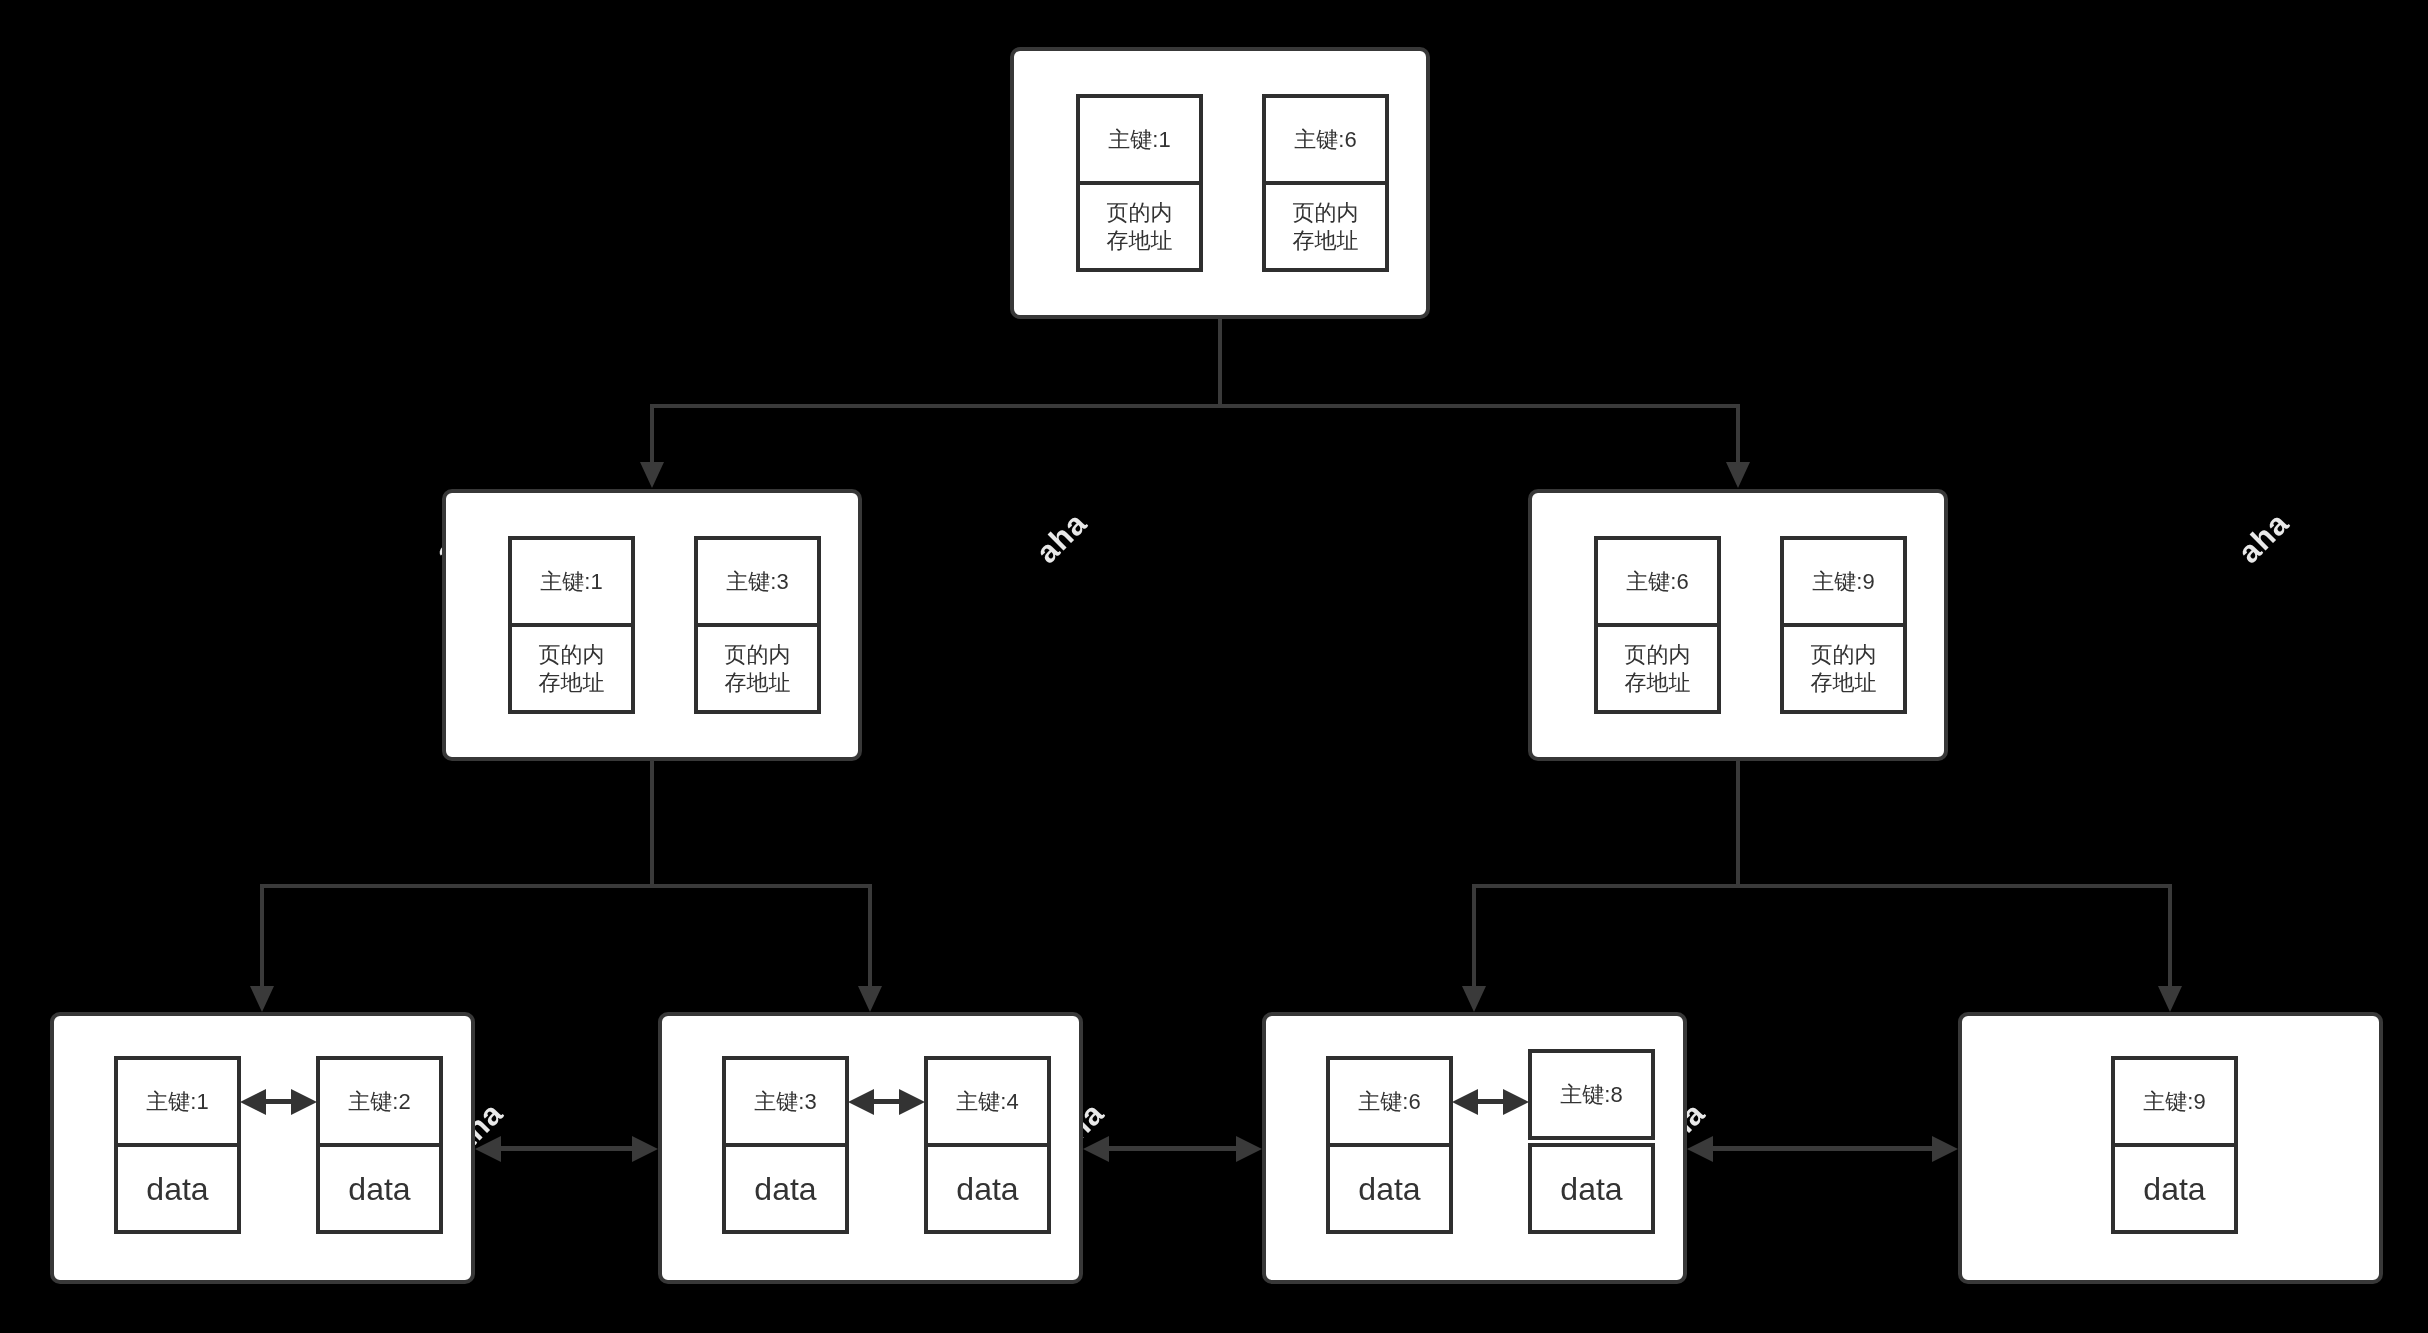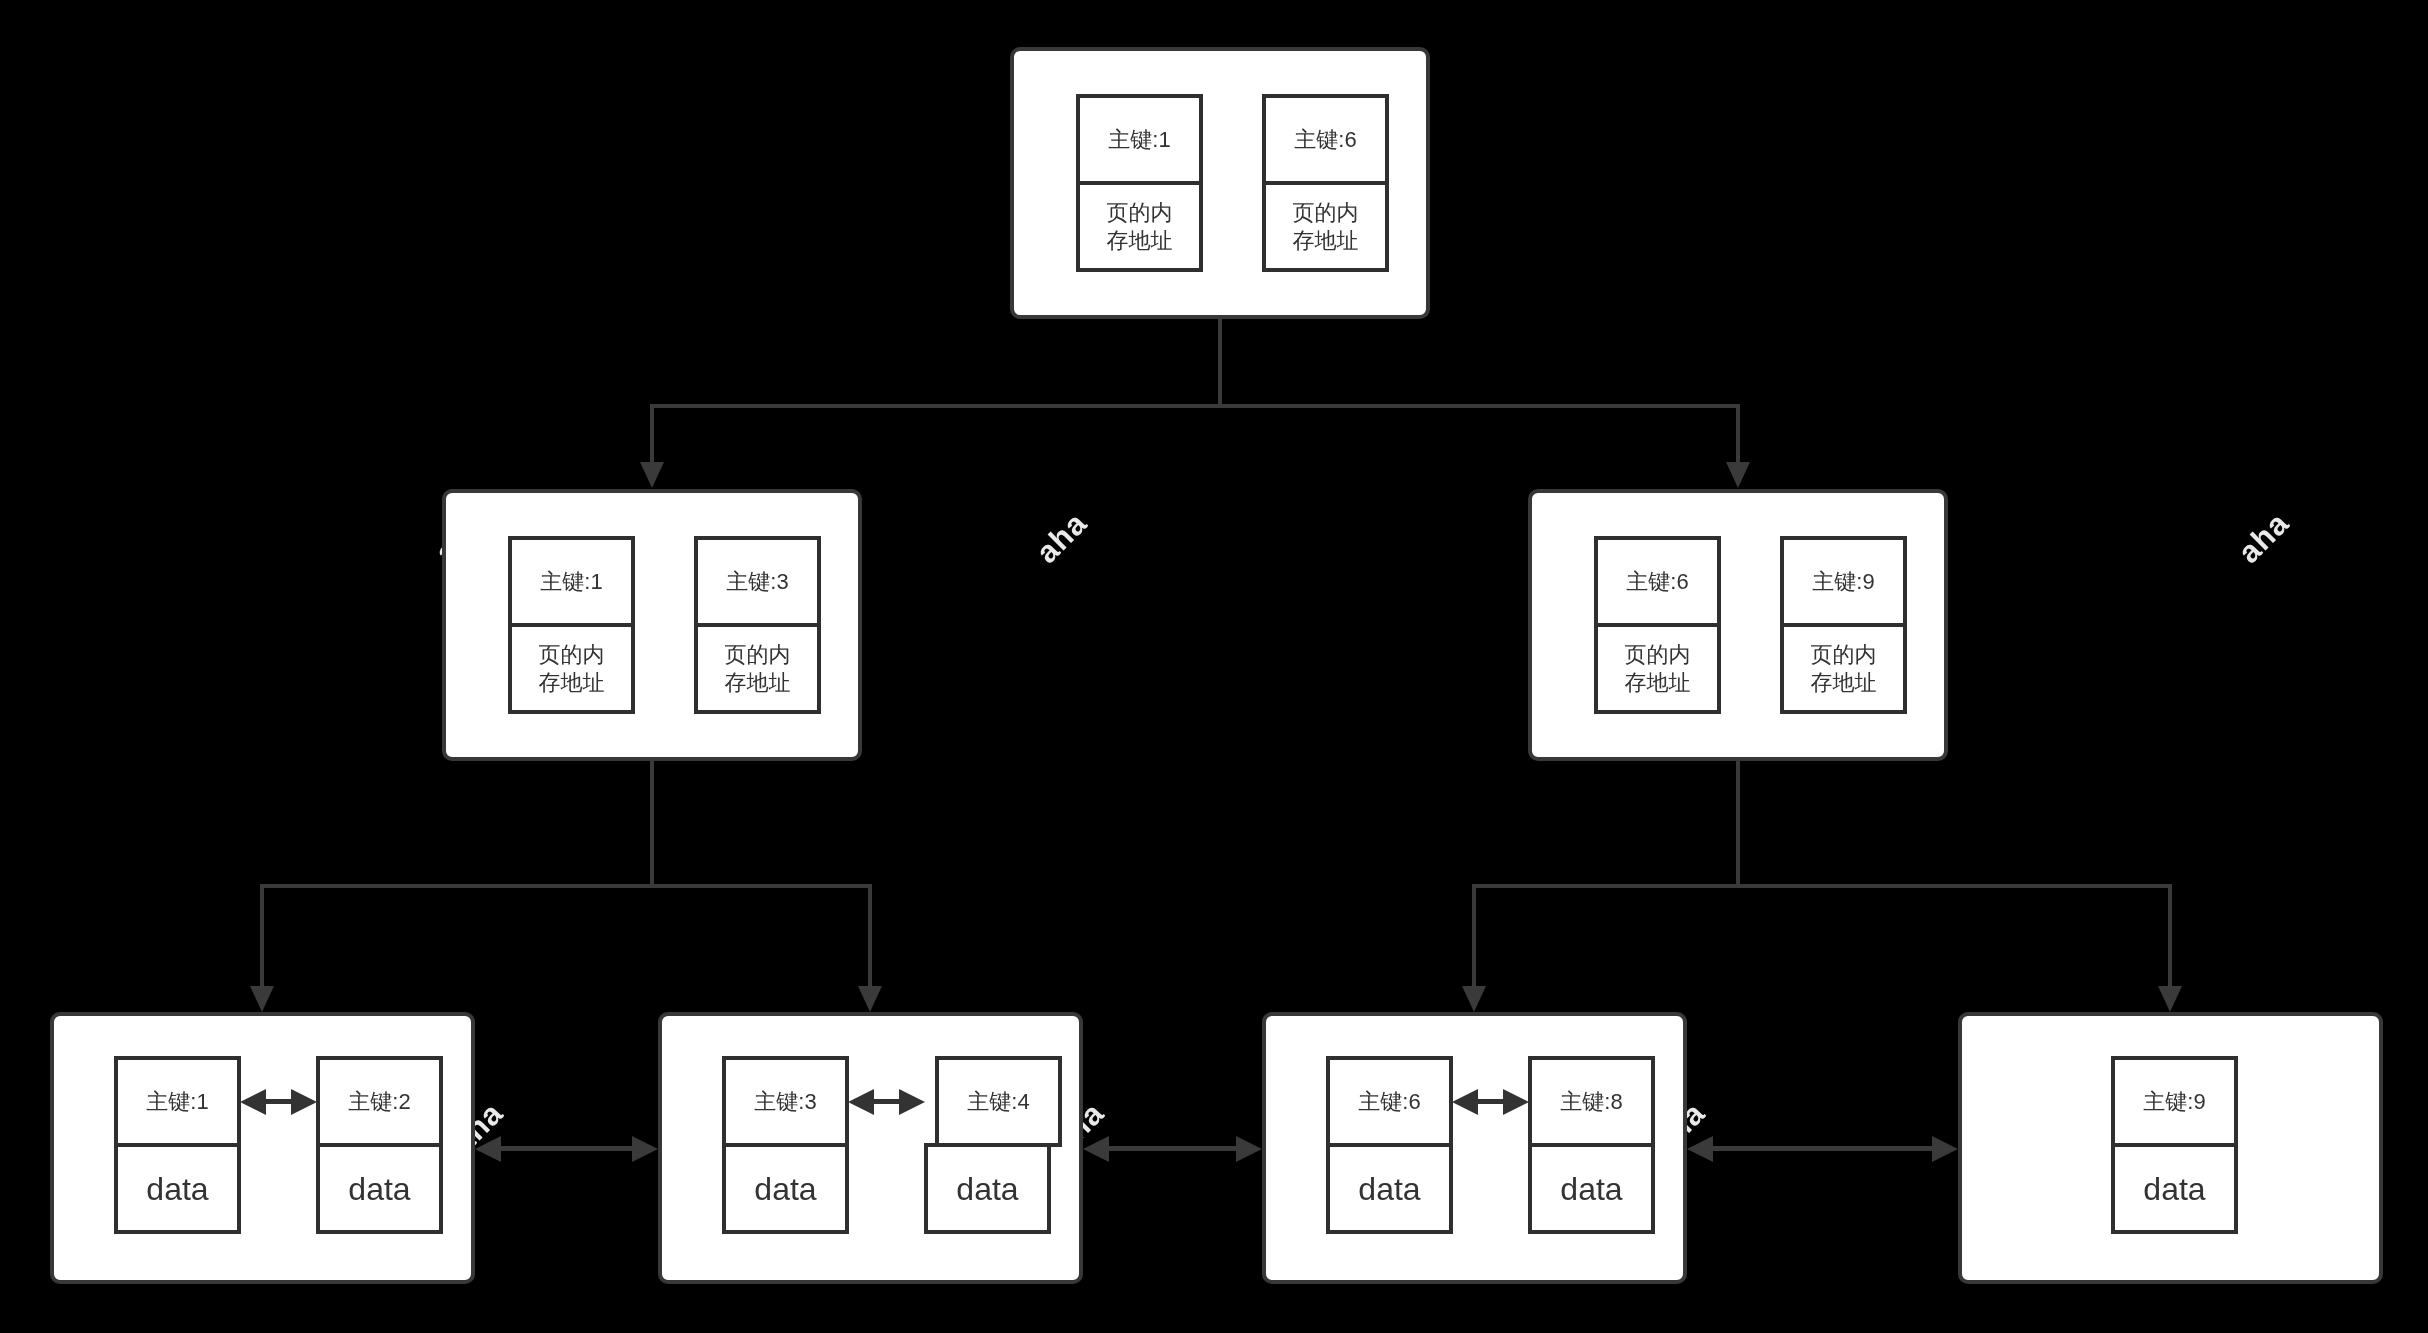--- a/index.html
+++ b/index.html
@@ -142,29 +142,29 @@
     <div class="cell" style="left:60px;top:40px">主键:1</div>
     <div class="cell data-cell" style="left:60px;top:127px">data</div>
     <div class="cell" style="left:262px;top:40px">主键:2</div>
     <div class="cell data-cell" style="left:262px;top:127px">data</div>
     <div class="kl" style="left:212px"></div>
   </div>
 
   <div class="node leaf" style="left:658px;top:1012px">
     <div class="cell" style="left:60px;top:40px">主键:3</div>
     <div class="cell data-cell" style="left:60px;top:127px">data</div>
-    <div class="cell" style="left:273px;top:40px">主键:4</div>
+    <div class="cell" style="left:262px;top:40px">主键:4</div>
     <div class="cell data-cell" style="left:262px;top:127px">data</div>
     <div class="kl" style="left:212px"></div>
   </div>
 
   <div class="node leaf" style="left:1262px;top:1012px">
     <div class="cell" style="left:60px;top:40px">主键:6</div>
     <div class="cell data-cell" style="left:60px;top:127px">data</div>
-    <div class="cell" style="left:262px;top:40px">主键:8</div>
+    <div class="cell" style="left:262px;top:33px">主键:8</div>
     <div class="cell data-cell" style="left:262px;top:127px">data</div>
     <div class="kl" style="left:212px"></div>
   </div>
 
   <div class="node leaf" style="left:1958px;top:1012px">
     <div class="cell" style="left:149px;top:40px">主键:9</div>
     <div class="cell data-cell" style="left:149px;top:127px">data</div>
   </div>
 
 </div>

